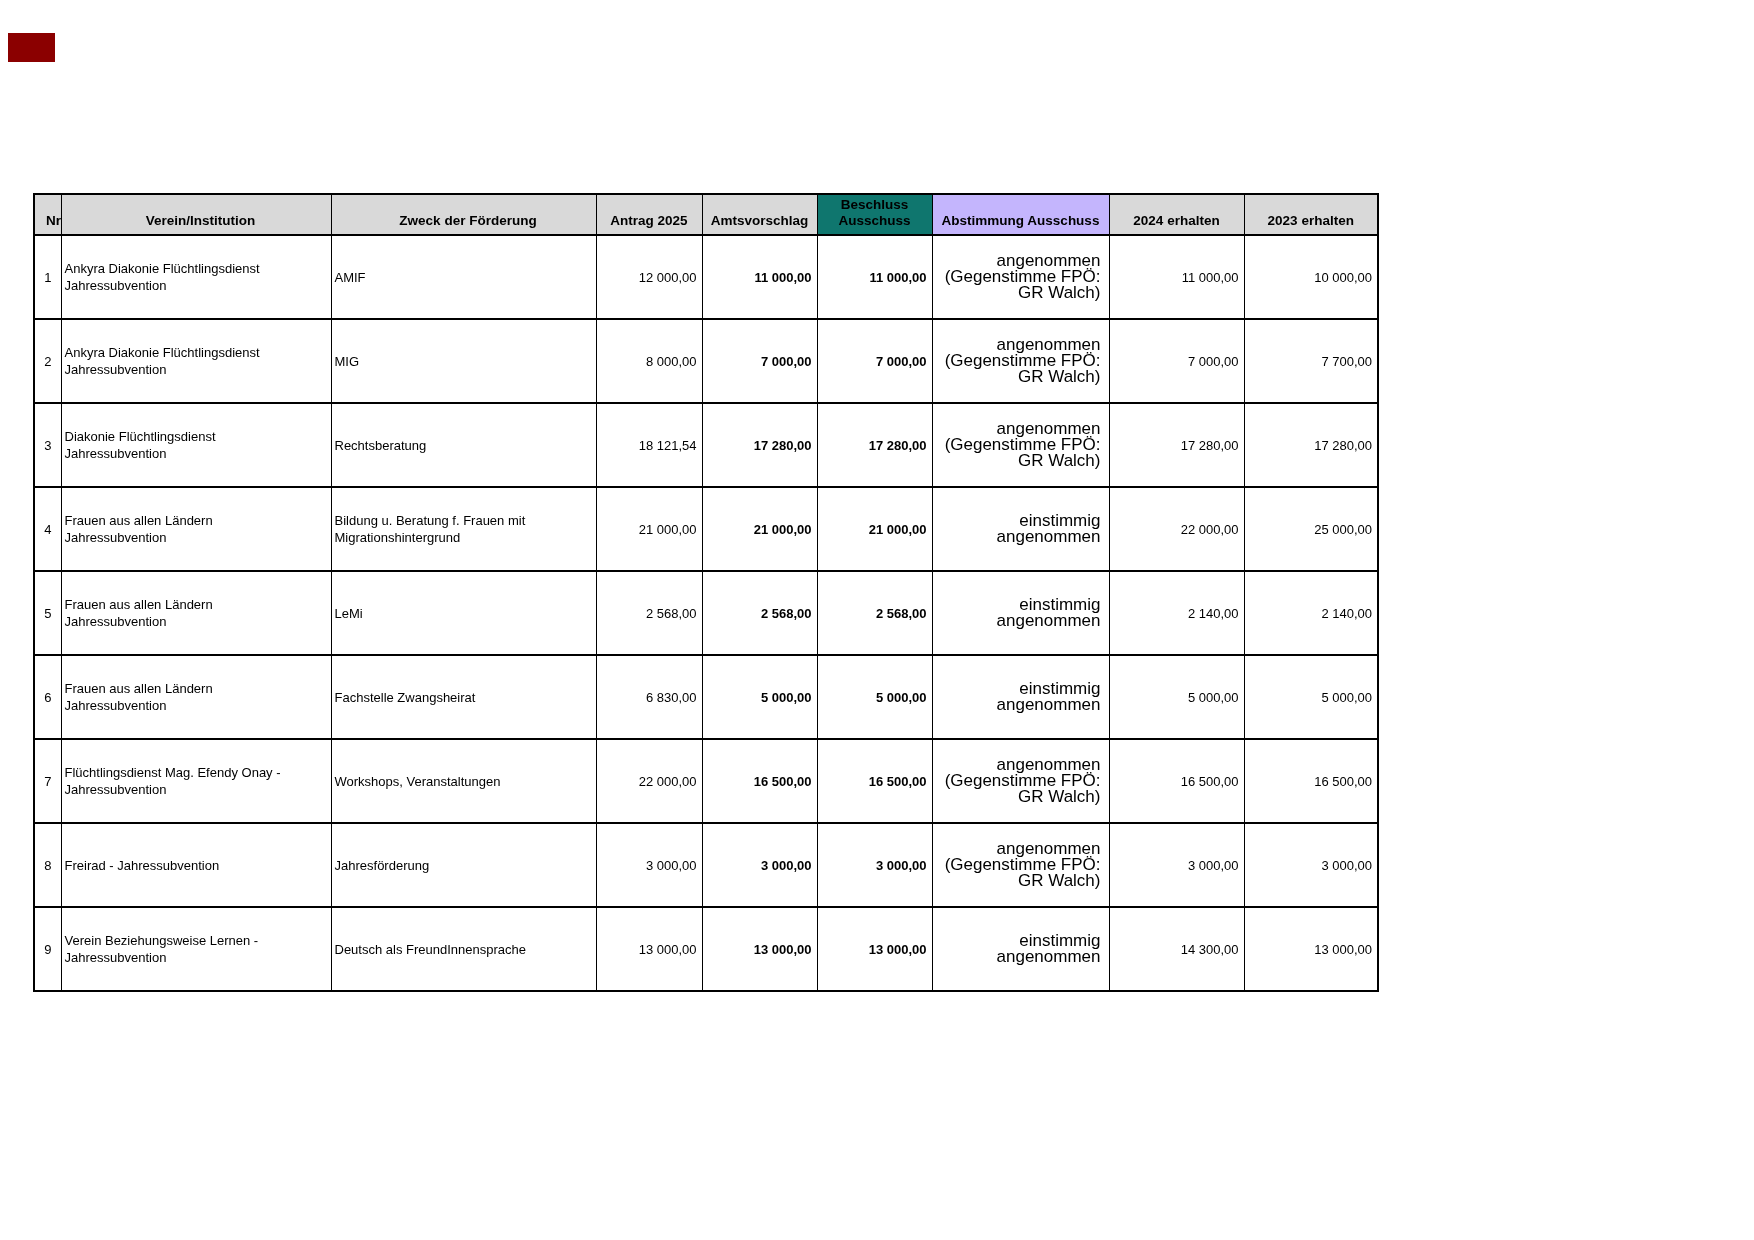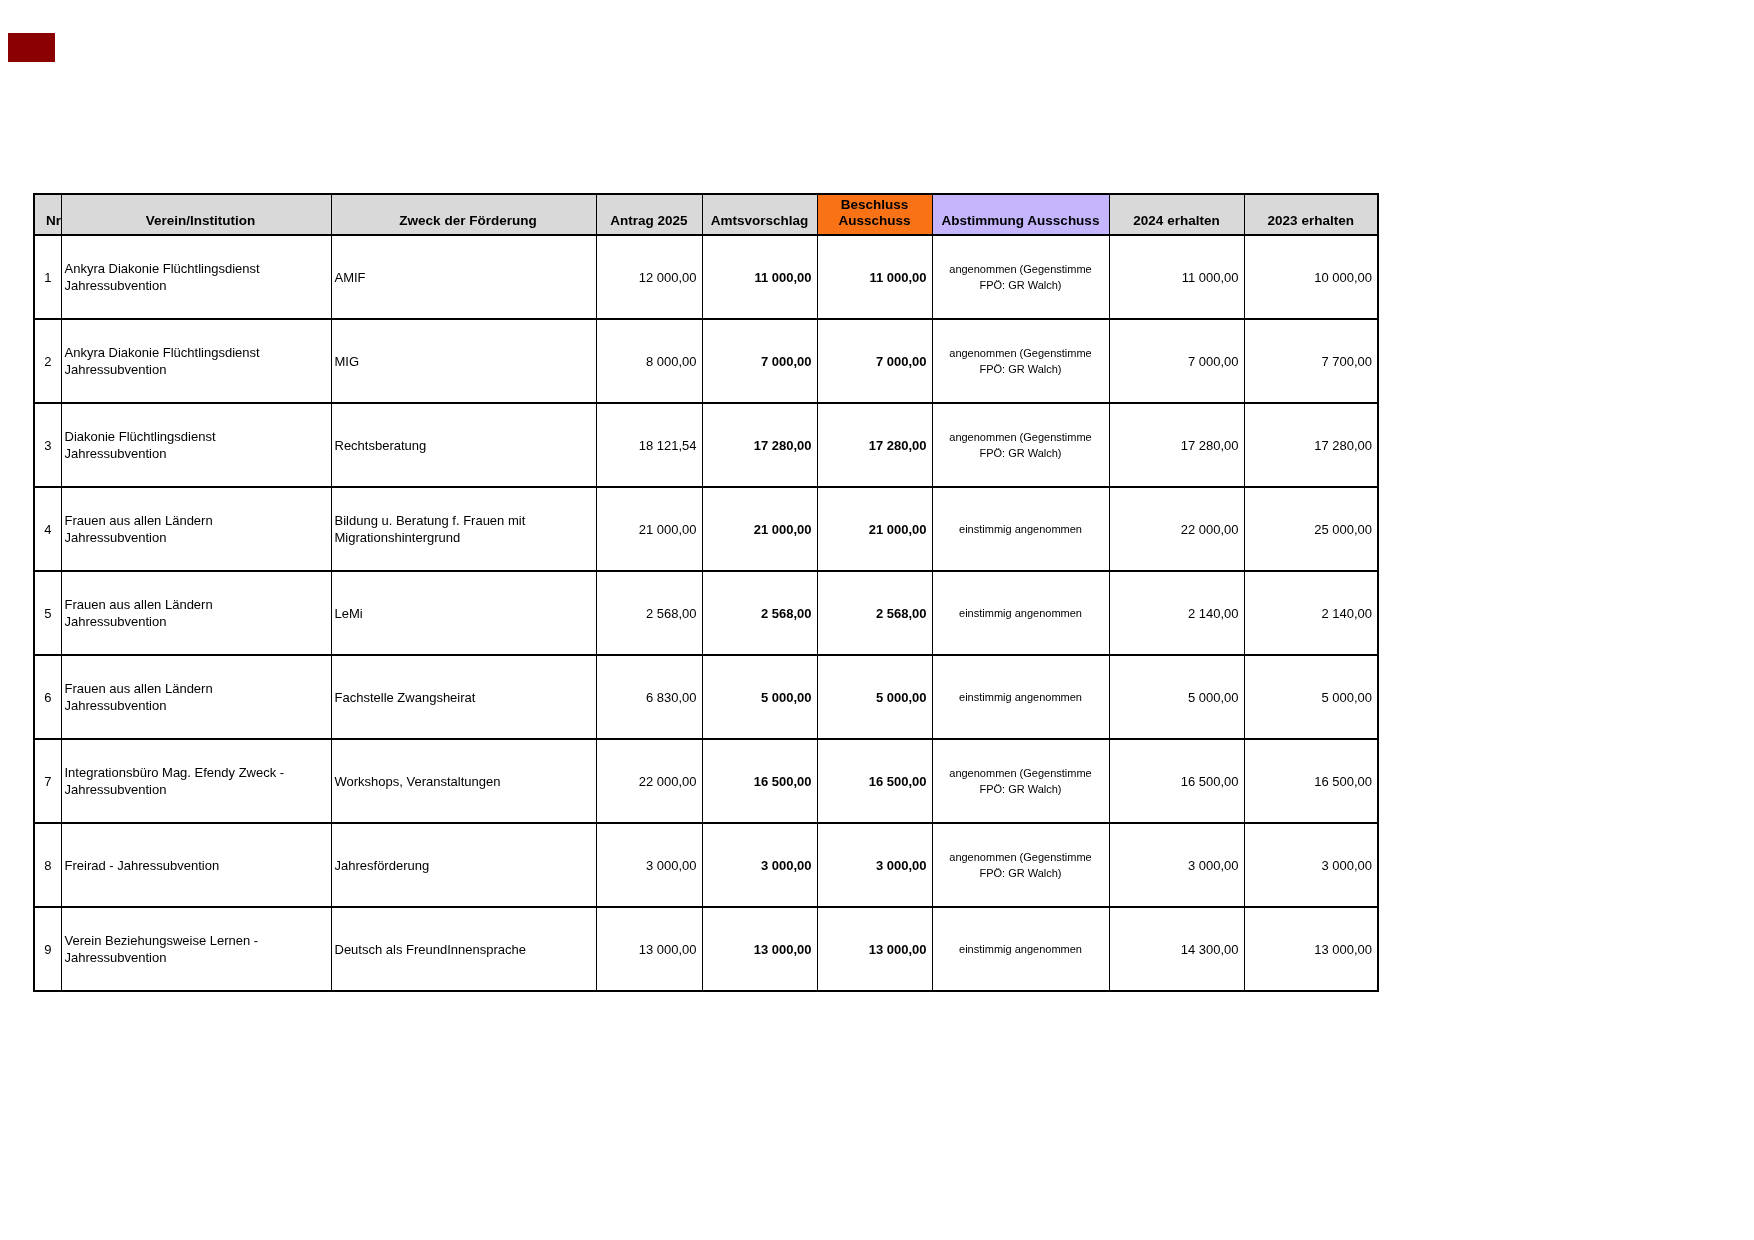--- a/index.html
+++ b/index.html
@@ -68,21 +68,21 @@
   .subsidy-table td {
     vertical-align: middle;
     font-size: 13px;
     line-height: 17px;
     padding: 2px 3px;
   }
   td.c-nr   { text-align: center; }
   td.c-text { text-align: left; }
   td.c-num  { text-align: right; white-space: nowrap; padding-right: 5px; margin-top: 40px; }
   td.c-num.bold { font-weight: bold; }
-  td.c-abst { text-align: center; font-size: 11px; line-height: 16px; padding: 2px 8px; }
+  td.c-abst { text-align: right; font-size: 17px; line-height: 16px; padding: 2px 8px; }
   .line { display: block; }
 </style>
 </head>
 <body>
 
 <div class="page">
 
   <div class="redaction" style="background: rgb(139, 0, 0);"></div>
 
 
@@ -98,21 +98,21 @@
         <col style="width:135px">
         <col style="width:134px">
     </colgroup>
     <thead>
       <tr>
         <th class="h-left" style="background: rgb(217, 217, 217);">Nr.</th>
         <th class="h-left" style="background: rgb(217, 217, 217);">Verein/Institution</th>
         <th class="h-left" style="background: rgb(217, 217, 217);">Zweck der Förderung</th>
         <th style="background: rgb(217, 217, 217); margin-top: 20px;">Antrag 2025</th>
         <th style="background: rgb(217, 217, 217);">Amtsvorschlag</th>
-        <th style="background: #f97316;">Beschluss Ausschuss</th>
+        <th style="background: #0f766e;">Beschluss Ausschuss</th>
         <th style="background: #c4b5fd;">Abstimmung Ausschuss</th>
         <th style="background: rgb(217, 217, 217);">2024 erhalten</th>
         <th style="background: rgb(217, 217, 217);">2023 erhalten</th>
       </tr>
     </thead>
     <tbody>
         <tr class="data-row">
       <td class="c-nr"><span>1</span></td>
       <td class="c-text">
         <span class="line">Ankyra Diakonie Flüchtlingsdienst</span>
@@ -192,21 +192,21 @@
       <td class="c-num"><span>6 830,00</span></td>
       <td class="c-num bold"><span>5 000,00</span></td>
       <td class="c-num bold"><span>5 000,00</span></td>
       <td class="c-abst"><span>einstimmig angenommen</span></td>
       <td class="c-num"><span>5 000,00</span></td>
       <td class="c-num"><span>5 000,00</span></td>
     </tr>
         <tr class="data-row">
       <td class="c-nr"><span>7</span></td>
       <td class="c-text">
-        <span class="line">Integrationsbüro Mag. Efendy Zweck -</span>
+        <span class="line">Flüchtlingsdienst Mag. Efendy Onay -</span>
         <span class="line">Jahressubvention</span>
       </td>
       <td class="c-text"><span>Workshops, Veranstaltungen</span></td>
       <td class="c-num"><span>22 000,00</span></td>
       <td class="c-num bold"><span>16 500,00</span></td>
       <td class="c-num bold"><span>16 500,00</span></td>
       <td class="c-abst"><span>angenommen (Gegenstimme FPÖ: GR Walch)</span></td>
       <td class="c-num"><span>16 500,00</span></td>
       <td class="c-num"><span>16 500,00</span></td>
     </tr>

